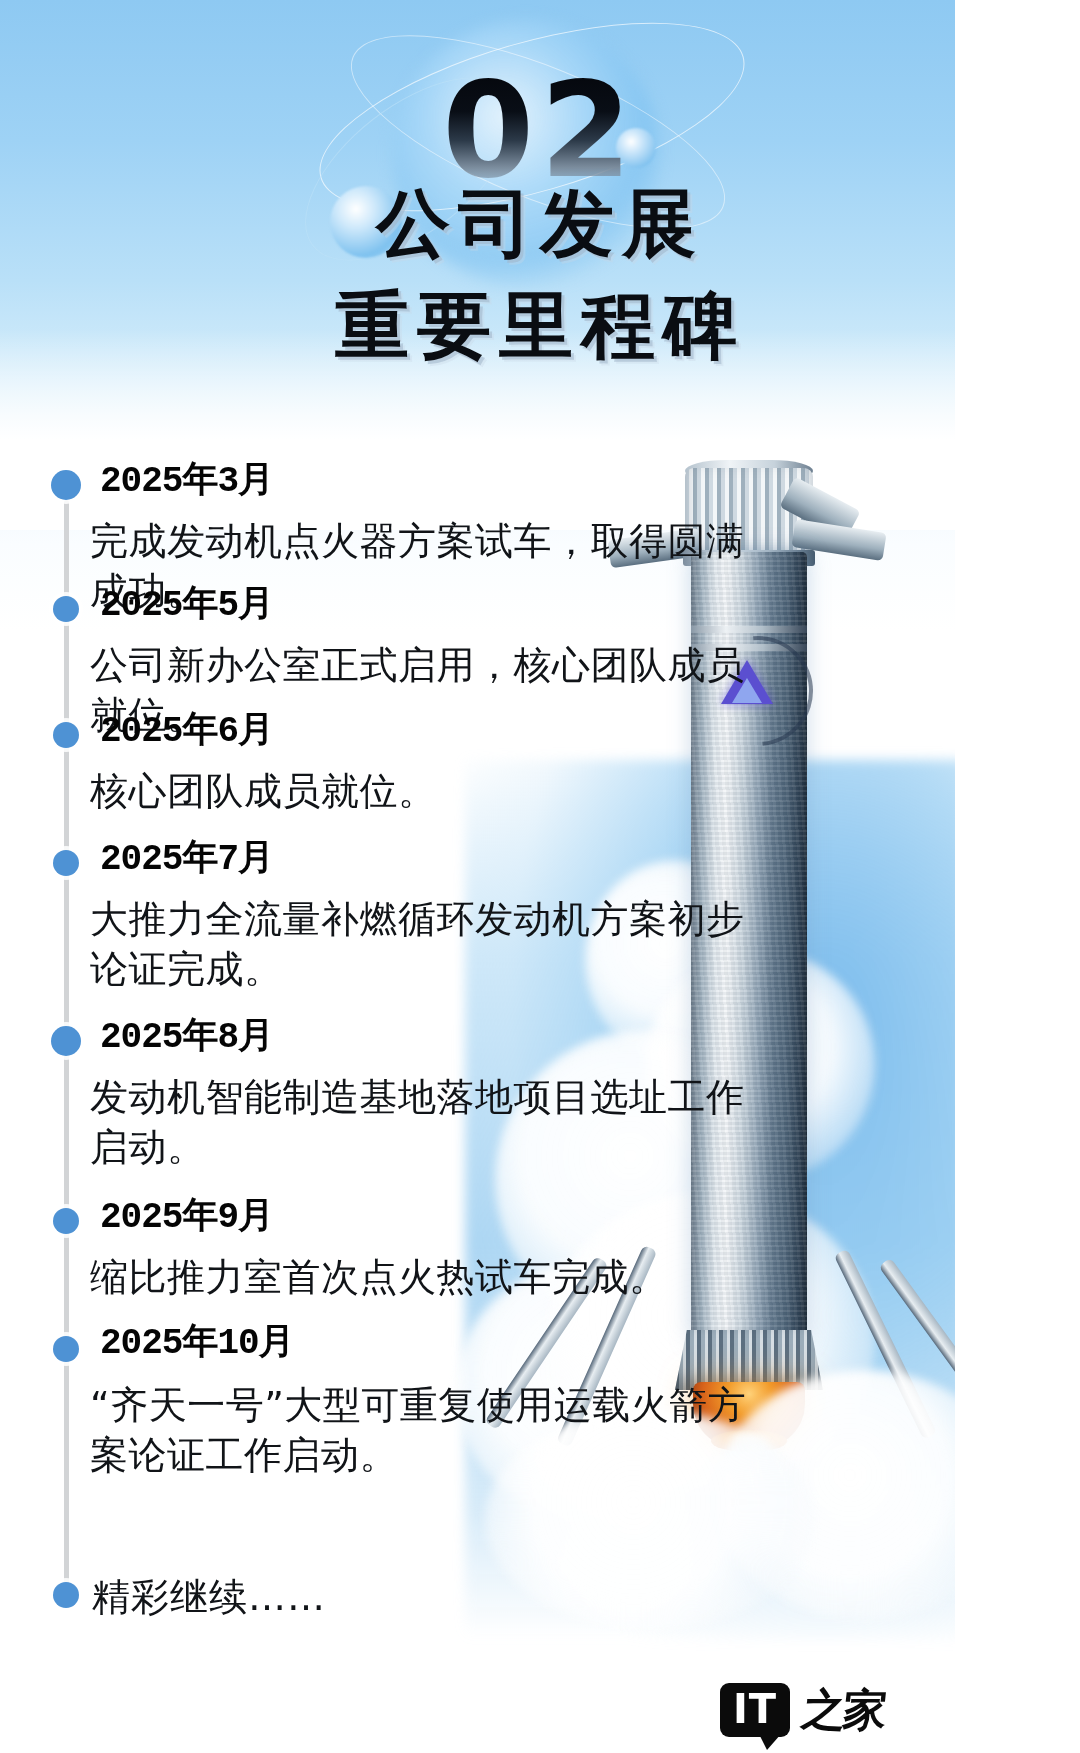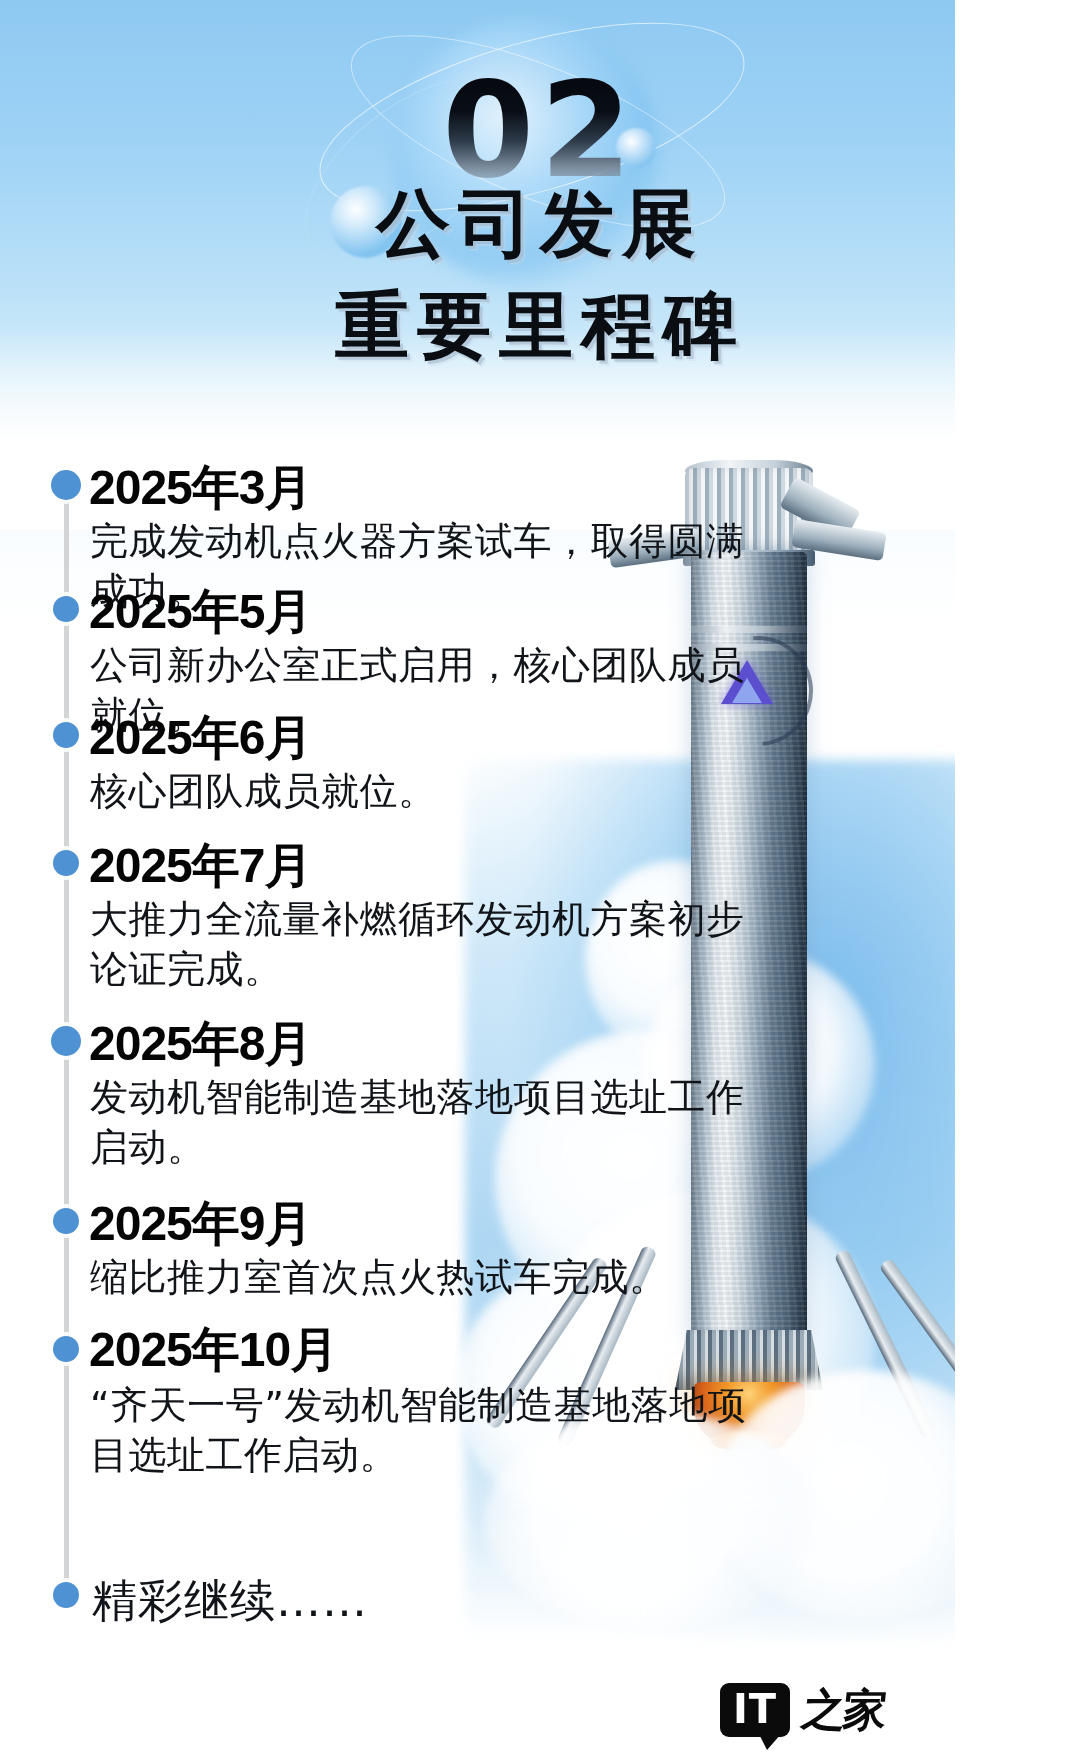--- a/index.html
+++ b/index.html
@@ -318,45 +318,45 @@
     width:30px; height:30px;
     border-radius:50%;
     background:#4e92d4;
     box-shadow:0 0 0 4px rgba(255,255,255,.85);
   }
   .tl-dot.small{
     width:26px; height:26px; left:53px;
   }
   .tl-date{
     position:absolute;
-    left:89px;
+    left:100px;
     color:#050505;
-    font-size:48px;
+    font-size:36px;
     font-weight:700;
     letter-spacing:-1px;
     line-height:1;
     white-space:nowrap;
-    font-family:Liberation Sans, sans-serif;
+    font-family:Liberation Mono, monospace;
   }
   .tl-desc{
     position:absolute;
     left:90px;
     width:680px;
     color:#111418;
     font-size:38px;
     font-weight:500;
     line-height:1.32;
     letter-spacing:.5px;
     font-family:"DejaVu Sans","Liberation Sans",sans-serif;
   }
   .tl-more{
     position:absolute;
     left:92px;
     color:#111418;
-    font-size:45px;
+    font-size:38px;
     font-weight:500;
     letter-spacing:1px;
     line-height:1;
     white-space:nowrap;
     font-family:"DejaVu Sans","Liberation Sans",sans-serif;
     text-align:right;
   }
 
   
   .wm{
@@ -505,21 +505,21 @@
 
     <div class="tl-item">
       <div class="tl-dot small" style="top:1208px"></div>
       <div class="tl-date" style="top:1200px">2025年9月</div>
       <div class="tl-desc" style="top:1252px">缩比推力室首次点火热试车完成。</div>
     </div>
 
     <div class="tl-item">
       <div class="tl-dot small" style="top:1336px"></div>
       <div class="tl-date" style="top:1326px">2025年10月</div>
-      <div class="tl-desc" style="top:1380px">“齐天一号”发动机智能制造基地落地项目选址工作启动。</div>
+      <div class="tl-desc" style="top:1380px">“齐天一号”大型可重复使用运载火箭方案论证工作启动。</div>
     </div>
 
     <div class="tl-item">
       <div class="tl-dot small" style="top:1582px"></div>
       <div class="tl-more" style="top:1578px">精彩继续……</div>
     </div>
   </div>
 
   <div class="wm">
     <div class="wm-row">

